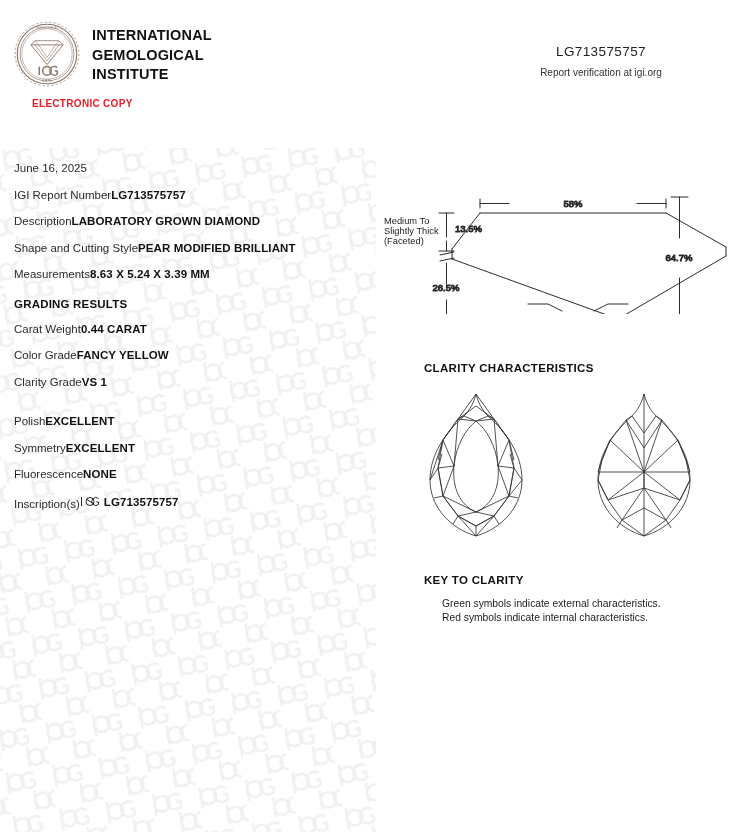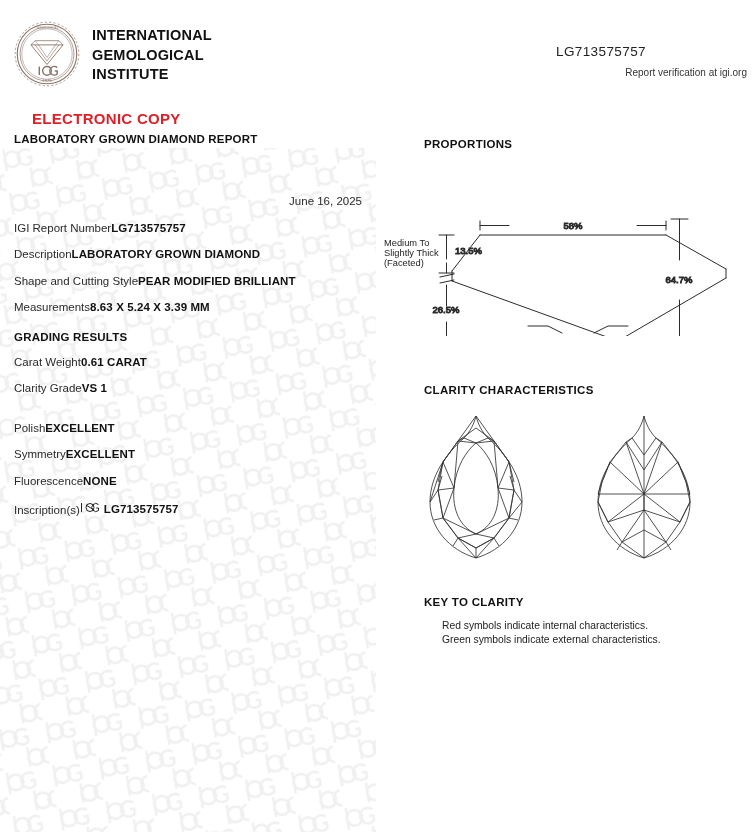--- a/index.html
+++ b/index.html
@@ -48,43 +48,41 @@
     font-weight: bold;
     line-height: 19.5px;
     letter-spacing: 0.2px;
     color: #111;
   }
   #org-name div { white-space: nowrap; }
 
   #electronic-copy {
     position: absolute;
     left: 32px; top: 98px;
-    font-size: 15px;
+    font-size: 10px;
     font-weight: bold;
     letter-spacing: 0.3px;
     color: #e01f26;
-    margin-top: 12px;
   }
 
   #report-no-block {
     position: absolute;
     left: 455px; top: 44px;
     width: 292px;
     text-align: center;
   }
   #report-number {
     font-size: 13.5px;
     letter-spacing: 0.4px;
     color: #222;
   }
   #report-verification {
     font-size: 10px;
     color: #333;
     margin-top: 8px;
-    text-align: right;
   }
 
   
   #left-col {
     position: absolute;
     left: 0; top: 128px;
     width: 376px;
     z-index: 1;
   }
 
@@ -110,21 +108,21 @@
     color: #2b2b2b;
     white-space: nowrap;
   }
   .spec-value {
     font-size: 11.5px;
     font-weight: bold;
     color: #111;
     white-space: nowrap;
     letter-spacing: 0.1px;
   }
-  .date-row { justify-content: flex-end; margin-top: 16px; }
+  .date-row { justify-content: flex-start; }
 
   #inscription-value {
     display: flex;
     align-items: center;
     gap: 4px;
   }
   #inscription-logo-icon { display: block; }
 
   #comments {
     padding: 1px 14px 0 14px;
@@ -230,21 +228,20 @@
   <div id="electronic-copy">ELECTRONIC COPY</div>
 
   <div id="report-no-block">
     <div id="report-number">LG713575757</div>
     <div id="report-verification">Report verification at igi.org</div>
   </div>
 </div>
 
 <div id="left-col">
 
-  <div id="report-title" class="section-title">LABORATORY GROWN DIAMOND REPORT</div>
 
   <div style="height:34px"></div>
 
   <div class="spec-row date-row">
     <span class="spec-label">June 16, 2025</span>
   </div>
 
   <div class="spec-row">
     <span class="spec-label">IGI Report Number</span>
     <span class="spec-value">LG713575757</span>
@@ -261,21 +258,25 @@
     <span class="spec-label">Measurements</span>
     <span class="spec-value">8.63 X 5.24 X 3.39 MM</span>
   </div>
 
   <div class="section-title" style="padding-top:3px">GRADING RESULTS</div>
 
   <div style="height:13px"></div>
 
   <div class="spec-row">
     <span class="spec-label">Carat Weight</span>
-    <span class="spec-value">0.61 CARAT</span>
+    <span class="spec-value">0.44 CARAT</span>
+  </div>
+  <div class="spec-row">
+    <span class="spec-label">Color Grade</span>
+    <span class="spec-value">FANCY YELLOW</span>
   </div>
   <div class="spec-row">
     <span class="spec-label">Clarity Grade</span>
     <span class="spec-value">VS 1</span>
   </div>
 
 
   <div style="height:13px"></div>
 
   <div class="spec-row">
@@ -305,21 +306,20 @@
         </svg>
       </span>
       <span>LG713575757</span>
     </span>
   </div>
 
 </div>
 
 <div id="right-col">
 
-  <div id="proportions-title" class="r-section-title">PROPORTIONS</div>
 
   <div id="proportions-figure">
     <svg width="379" height="180" viewBox="0 0 379 180" xmlns="http://www.w3.org/2000/svg">
       <g stroke="#2b2b2b" stroke-width="1" fill="none" stroke-linecap="round">
 
         <path d="M76 115 L104 79"></path>
         <path d="M104 79 L290 79"></path>
         <path d="M290 79 L350 113"></path>
 
         <path d="M76 115 L76 125"></path>
@@ -444,16 +444,16 @@
         <path d="M241 140 L246 132 M295 140 L290 132"></path>
         <path d="M232 112 L222 92 M304 112 L314 92"></path>
         <path d="M226 72 L222 92 M310 72 L314 92"></path>
       </g>
     </svg>
   </div>
 
   <div id="key-title" class="r-section-title">KEY TO CLARITY</div>
 
   <div id="key-lines">
+    <div>Green symbols indicate external characteristics.</div>
     <div>Red symbols indicate internal characteristics.</div>
-    <div>Green symbols indicate external characteristics.</div>
   </div>
 </div>
 
 </body></html>

